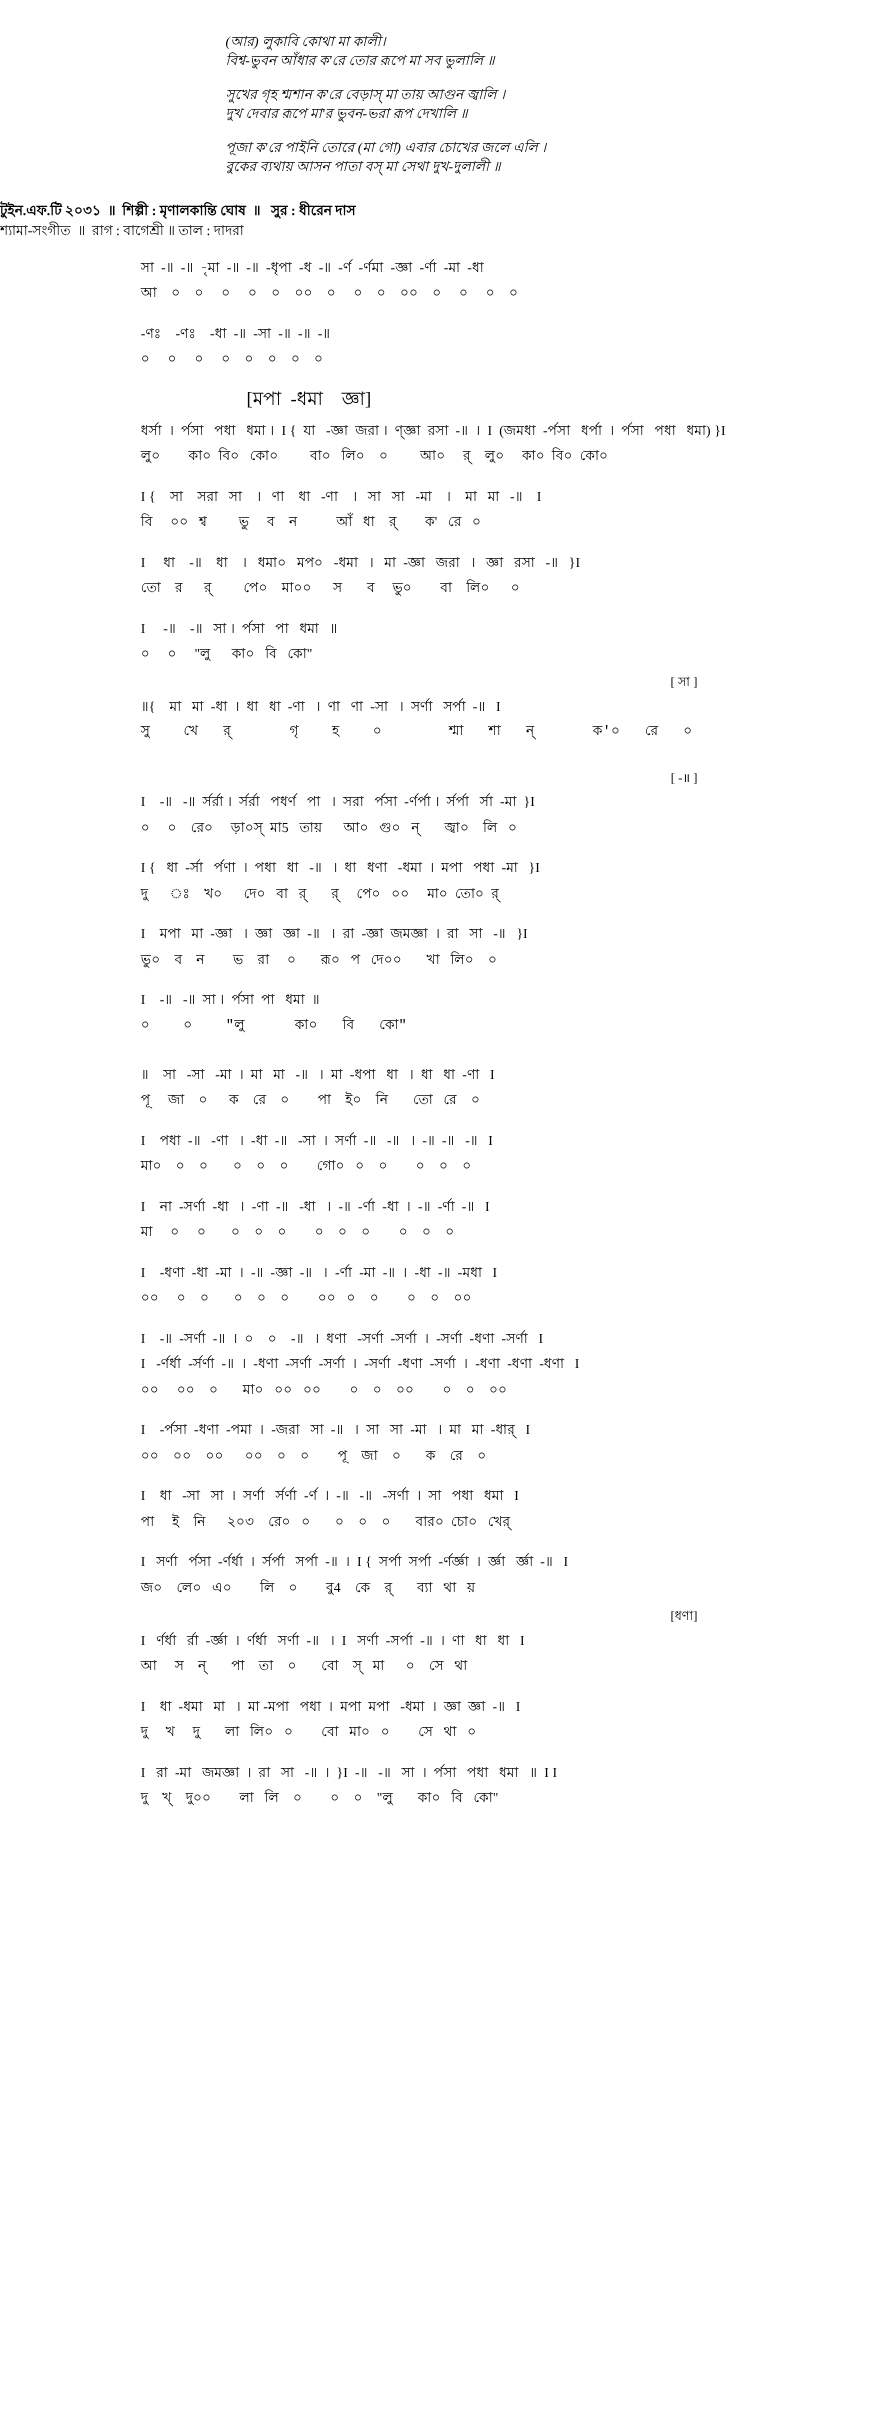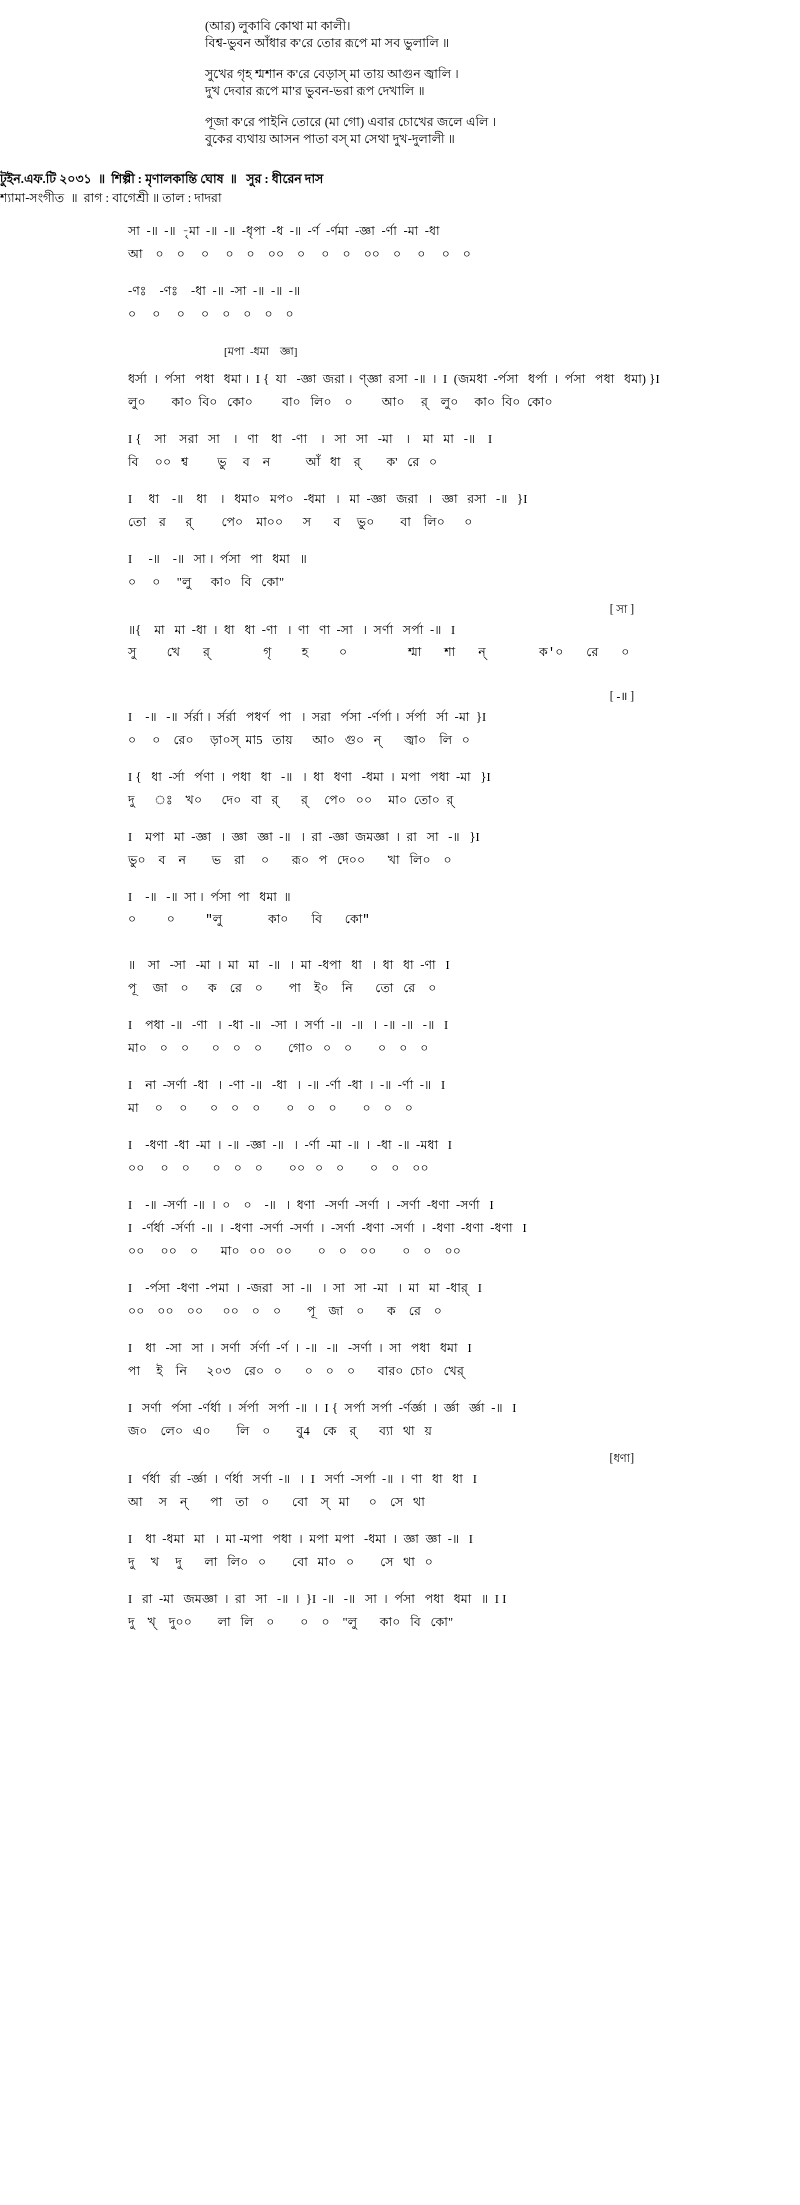--- a/index.html
+++ b/index.html
@@ -16,24 +16,25 @@
   .page {
     width: 800px;
     min-height: 2205px;
     position: relative;
     box-sizing: border-box;
     padding: 18px 0 0 0;
   }
 
   
   .lyric-block {
-    margin: 0 auto;
+    margin: 12px auto;
     width: 470px;
     padding-left: 40px;
     box-sizing: border-box;
+    font-style: italic;
   }
   .lyric-stanza {
     margin-bottom: 14px;
   }
   .lyric-line {
     font-size: 12.5px;
     line-height: 17px;
     white-space: pre;
     letter-spacing: 0.1px;
   }
@@ -74,21 +75,21 @@
     letter-spacing: 0.1px;
   }
   .marker {
     font-size: 11.5px;
     line-height: 15px;
     white-space: pre;
     text-align: right;
     padding-right: 86px;
   }
   .center-note {
-    font-size: 11px;
+    font-size: 17px;
     line-height: 18px;
     white-space: pre;
     padding-left: 96px;
   }
 </style>
 </head>
 <body>
 
 <div class="page">
 

